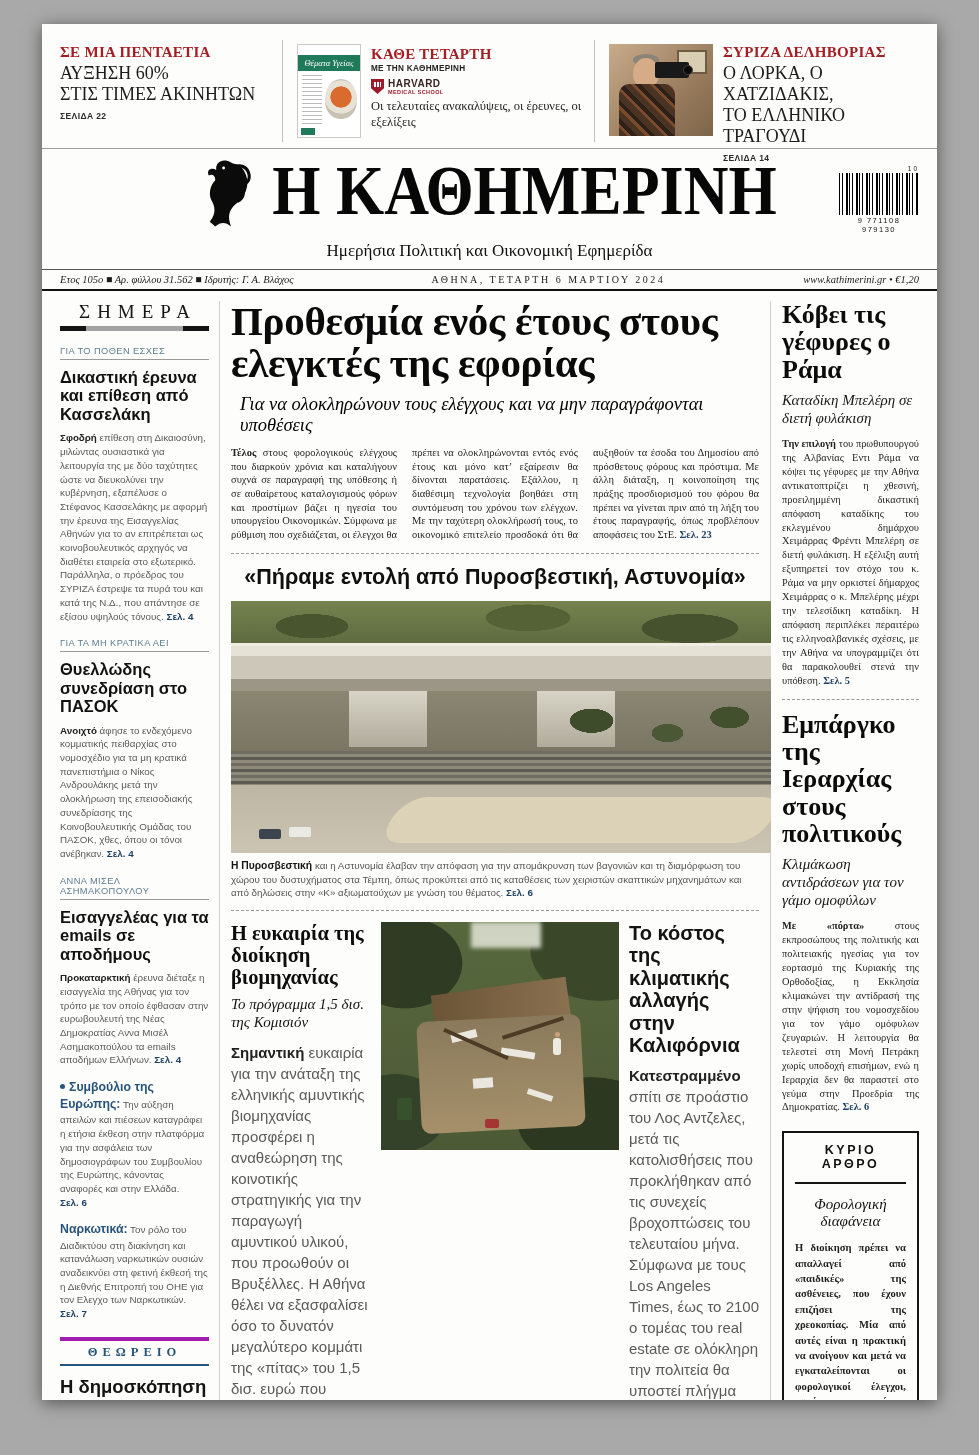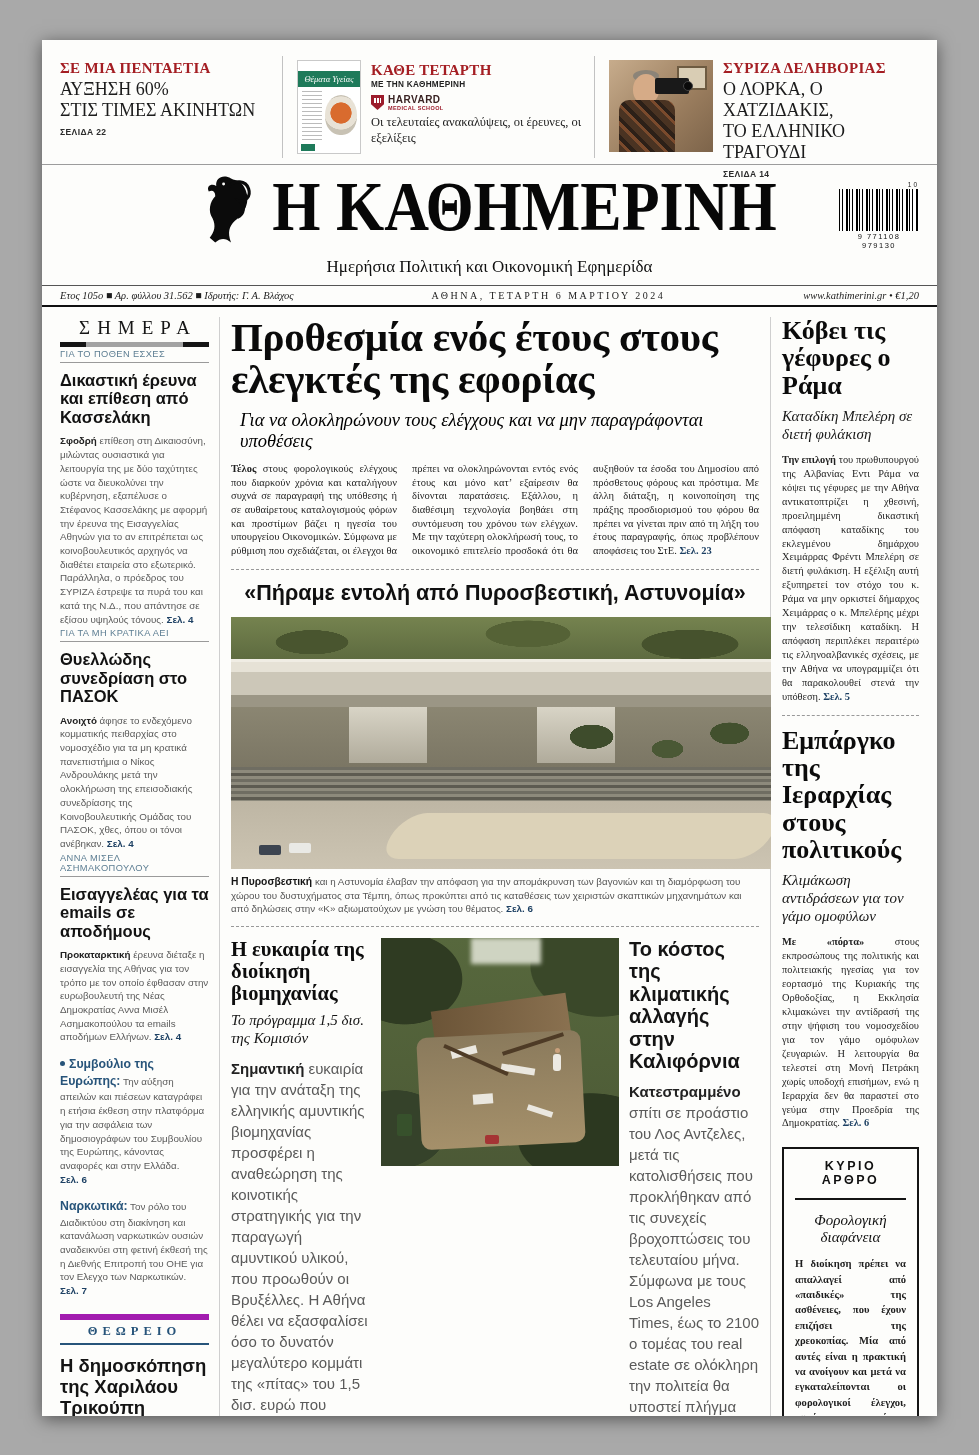--- a/index.html
+++ b/index.html
@@ -1,18 +1,18 @@
 <!DOCTYPE html>
 <html lang="el"><head>
 <meta charset="utf-8">
 <style>
   html,body{margin:0;padding:0;}
   body{width:979px;height:1455px;background:#a9a9a9;position:relative;
        font-family:"Liberation Sans",sans-serif;color:#1a1a1a;}
-  .sheet{position:absolute;left:42px;top:40px;width:895px;height:1376px;
+  .sheet{position:absolute;left:42px;top:24px;width:895px;height:1376px;
          background:#fdfdfb;box-shadow:0 3px 16px rgba(0,0,0,.5);
          padding:16px 18px 0;box-sizing:border-box;overflow:hidden;}
   .serif{font-family:"Liberation Serif",serif;}
 
   
   .topbar{display:flex;height:102px;}
   .promo{box-sizing:border-box;padding:4px 10px 0 0;}
   .promo + .promo{border-left:1px solid #c2c2c2;padding-left:14px;}
   .promo-left{width:222px;}
   .promo-mid{width:312px;display:flex;gap:10px;}
@@ -75,31 +75,31 @@
   .top-row{display:flex;}
   .center{width:540px;flex:none;padding-right:11px;border-right:1px solid #cfcfcf;box-sizing:border-box;}
   .rcol{flex:1;padding-left:11px;min-width:0;}
 
   
   .simera{font-family:"Liberation Serif",serif;font-size:19px;letter-spacing:7px;padding-left:7px;
           text-align:center;color:#161616;}
   .simera-bar{height:5px;margin-top:3px;
       background:linear-gradient(90deg,#151515 0 26px,#a3a3a3 26px calc(100% - 26px),#151515 calc(100% - 26px));}
   .sb-kicker{font-size:9.3px;color:#5c7d92;letter-spacing:.4px;border-bottom:1px solid #9a9a9a;
-             padding-bottom:3px;margin:2px 0 8px;}
+             padding-bottom:3px;margin:15px 0 8px;}
   .sb-title{font-size:16.5px;font-weight:700;line-height:1.12;color:#121212;margin:0;}
   .sb-body{font-size:9.8px;color:#5a5a5a;line-height:1.4;margin:8px 0 0;text-align:left;}
   .lead-sans{font-weight:700;color:#222;}
   .pageref{font-weight:700;color:#1d4063;white-space:nowrap;}
   .brief{font-size:9.8px;color:#5a5a5a;line-height:1.4;margin:12px 0 0;}
   .blead{color:#27547a;font-weight:700;font-size:12.3px;}
   .dot{display:inline-block;width:5px;height:5px;border-radius:50%;background:#27547a;
        margin-right:4px;vertical-align:2px;}
   .theoreio{margin-top:16px;}
-  .th-head{border-top:6px solid #a21caf;border-bottom:2px solid #27547a;color:#27547a;padding:4px 0;
+  .th-head{border-top:4px solid #a21caf;border-bottom:2px solid #27547a;color:#27547a;padding:4px 0;
            text-align:center;font-family:"Liberation Serif",serif;font-weight:700;font-size:12.5px;letter-spacing:5px;}
   .th-title{font-size:18.5px;font-weight:700;line-height:1.15;margin:10px 0 2px;color:#141414;}
 
   
   .mainhead{font-family:"Liberation Serif",serif;font-weight:700;font-size:41px;line-height:1.02;
             color:#0a0a0a;margin:0;letter-spacing:-.3px;}
   .deck{font-family:"Liberation Serif",serif;font-style:italic;font-size:18.5px;color:#000000;margin:9px 9px 9px;}
   .lead-body{font-family:"Liberation Serif",serif;font-size:10.5px;line-height:1.3;color:#1f1f1f;
              column-count:3;column-gap:15px;text-align:justify;}
   .dashed{border:0;border-top:1px dashed #999;margin:11px 0;}

